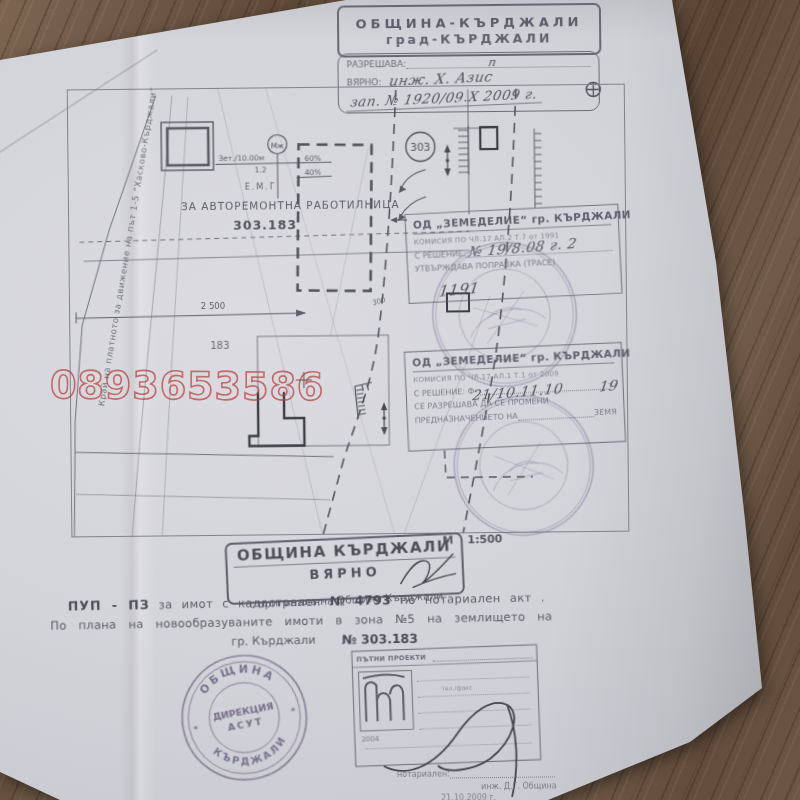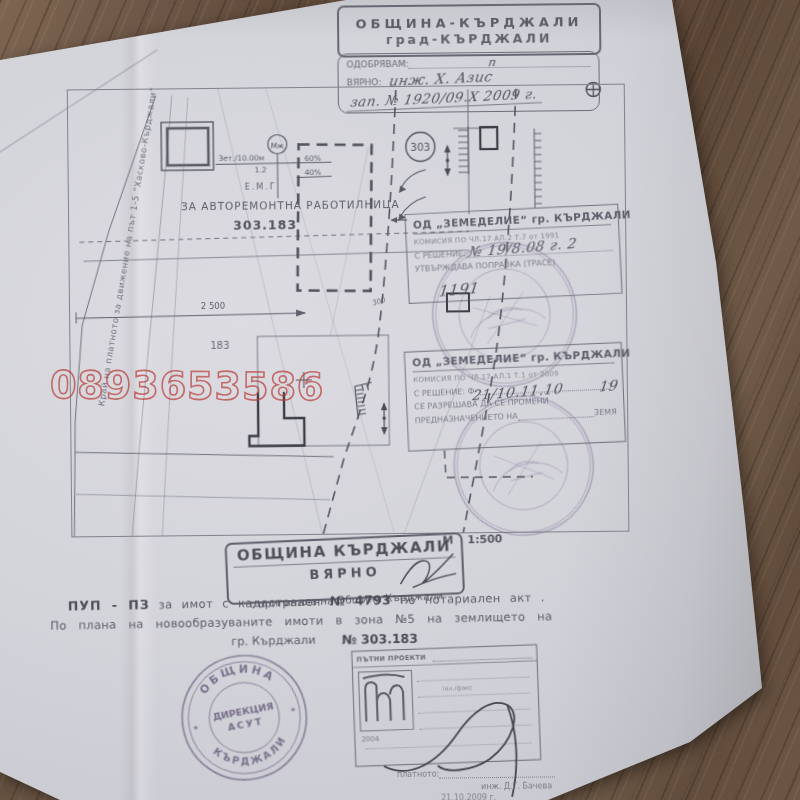--- a/index.html
+++ b/index.html
@@ -118,21 +118,21 @@
 
     <div class="content">
 
       <div class="hdr-box">
         <div class="hdr-l1">ОБЩИНА-КЪРДЖАЛИ</div>
         <div class="hdr-l2">град-КЪРДЖАЛИ</div>
       </div>
 
       <div class="appr-box">
         <div class="appr-row">
-          <span>ОДОБРЯВАМ:</span>
+          <span>РАЗРЕШАВА:</span>
           <span class="dots"></span>
         </div>
         <span class="hand appr-hand-p">п</span>
         <div class="appr-row">
           <span>ВЯРНО:</span>
           <span class="hand mayor-hand">инж. Х. Азис</span>
           <span class="dots"></span>
         </div>
         <span class="hand order-hand">зап. № 1920/09.X 2009 г.</span>
       </div>
@@ -369,24 +369,24 @@
         <div class="tb-f" style="top:62px;"></div>
         <div class="tb-f" style="top:78px;"></div>
         <div class="tb-f" style="top:96px;left:10px;"></div>
       </div>
 
       <svg class="big-sig" width="190" height="132" viewBox="0 0 190 132">
         <path d="M 8,98 C 30,110 58,100 82,66 C 96,46 116,30 132,38 C 146,46 138,74 114,92 C 96,104 70,106 62,98 M 132,38 C 141,62 144,96 136,130" stroke="#45454e" stroke-width="1.8" fill="none"></path>
       </svg>
 
       <div class="proj-row">
-        <span>платното:</span>
+        <span>нотариален:</span>
         <span class="dots"></span>
       </div>
-      <div class="proj-name">инж. Д.Г. Бачева</div>
+      <div class="proj-name">инж. Д.Г. Община</div>
       <div class="proj-date">21.10.2009 г.</div>
 
     </div>
   </div>
   </div>
 
   <div class="watermark">0893653586</div>
 </div>
 
 </body></html>

